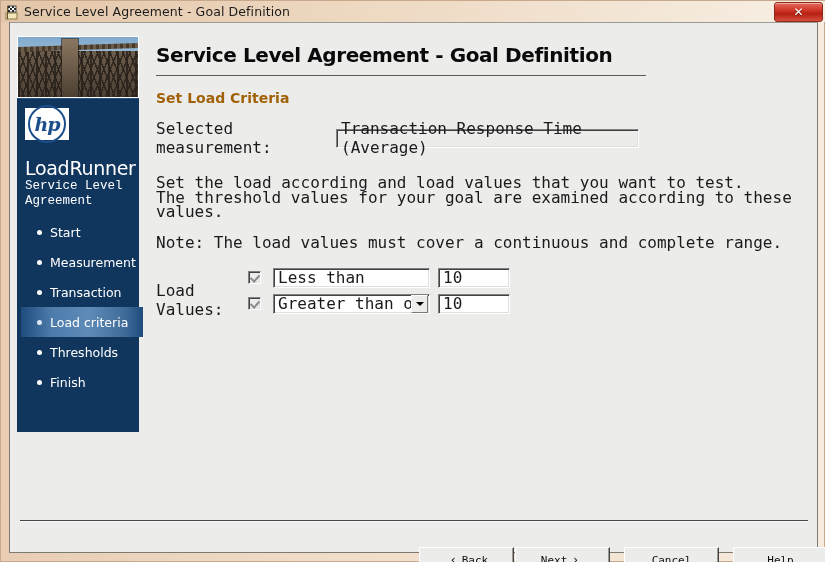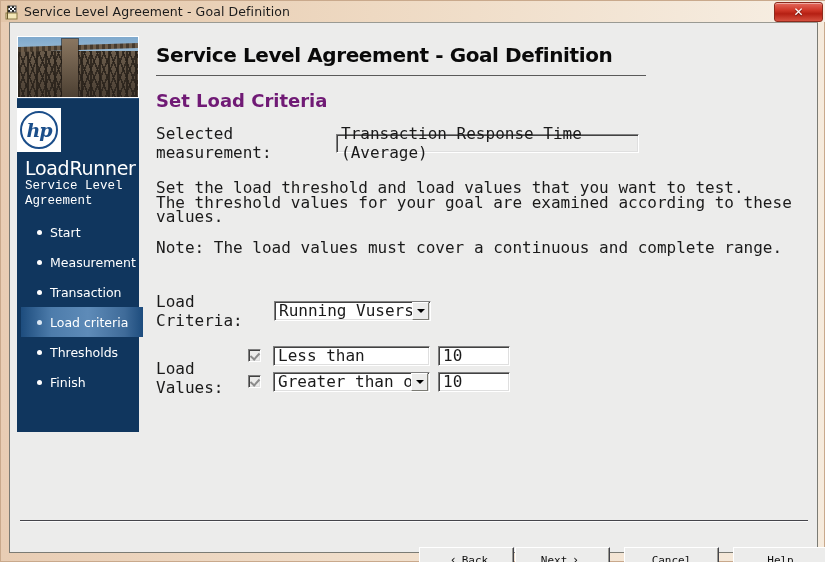--- a/index.html
+++ b/index.html
@@ -130,22 +130,22 @@
     width: 122px;
     height: 334px;
     background: #10365e;
     box-sizing: border-box;
     padding: 0;
     position: relative;
     border-top: 1px solid #2a527c;
   }
   #hp-logo {
     position: absolute;
-    left: 0; top: 9px;
-    width: 44px; height: 44px;
+    left: 8px; top: 9px;
+    width: 44px; height: 32px;
     background: #ffffff;
     display: flex;
     align-items: center;
     justify-content: center;
   }
   #hp-logo .ring {
     width: 34px; height: 34px;
     border: 2px solid #1b4e8a;
     border-radius: 50%;
     display: flex;
@@ -229,23 +229,23 @@
     white-space: nowrap;
   }
   #title-rule {
     margin-top: 8px;
     height: 1px;
     width: 490px;
     background: #5a5a5a;
   }
   #section-title {
     margin-top: 14px;
-    font-size: 18px;
+    font-size: 14px;
     font-weight: bold;
-    color: #701a75;
+    color: #a16207;
     font-family: "DejaVu Sans", sans-serif;
   }
 
   .mono {
     font-family: "DejaVu Sans Mono", monospace;
     font-size: 16px;
     color: #1a1a1a;
   }
 
   #measure-row {
@@ -484,34 +484,25 @@
       <div id="section-title">Set Load Criteria</div>
 
       <div id="measure-row">
         <div id="measure-label" class="mono">Selected measurement:</div>
         <div id="measure-value">
           <span class="mono">Transaction Response Time (Average)</span>
         </div>
       </div>
 
       <div id="desc">
-        <div class="mono">Set the load threshold and load values that you want to test.</div>
+        <div class="mono">Set the load according and load values that you want to test.</div>
         <div class="mono">The threshold values for your goal are examined according to these values.</div>
       </div>
       <div id="note" class="mono">Note: The load values must cover a continuous and complete range.</div>
 
-      <div id="criteria-row">
-        <div id="criteria-label" class="mono">Load Criteria:</div>
-        <div class="combo" style="width:157px">
-          <span class="txt mono">Running Vusers</span>
-          <span class="arrow">
-              <i></i>
-            </span>
-        </div>
-      </div>
 
       <div id="values-block">
         <div id="values-label" class="mono">Load Values:</div>
         <div>
 
           <div class="value-row">
             <span class="chk checked"></span>
             <div class="field" style="width:157px">
               <span class="mono">Less than</span>
             </div>

